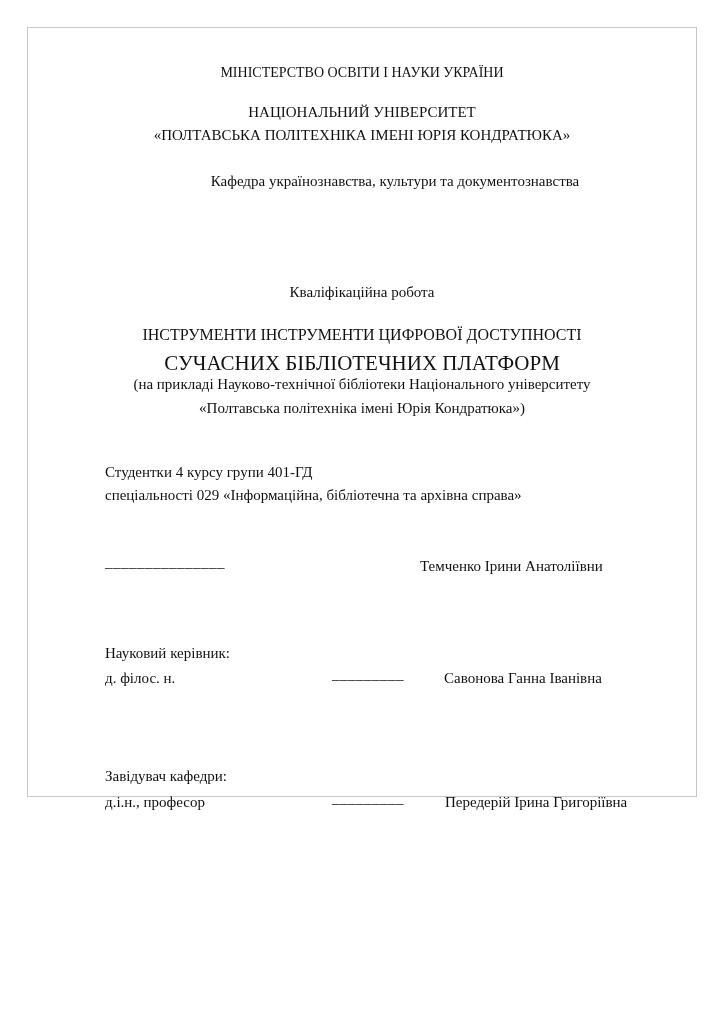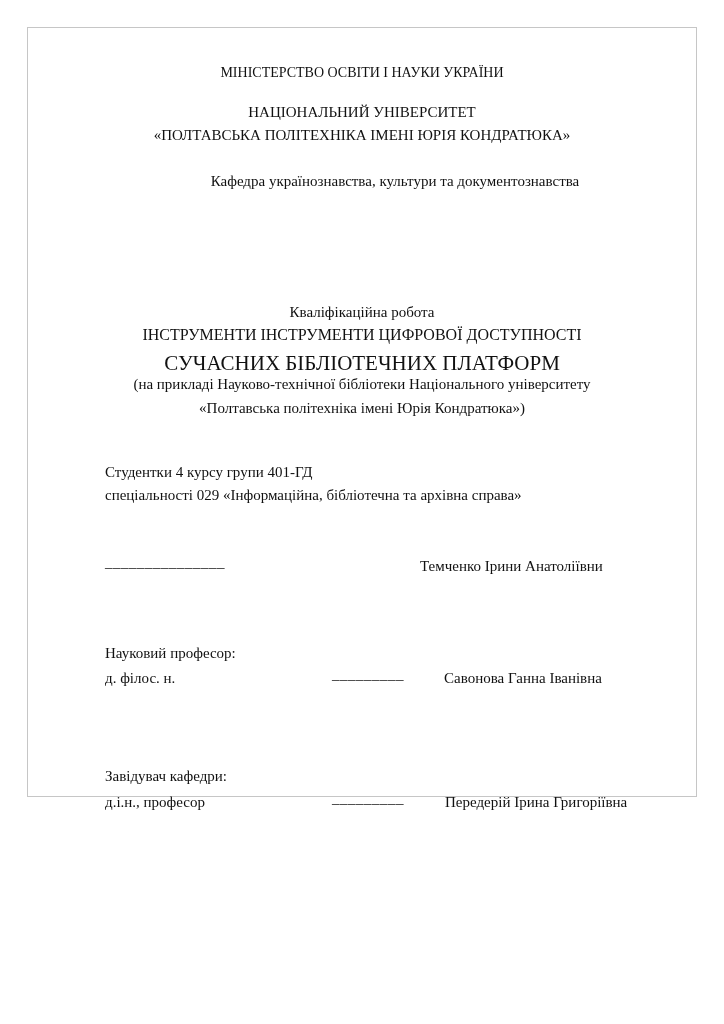--- a/index.html
+++ b/index.html
@@ -38,21 +38,21 @@
       position: absolute;
       font-size: 15px;
       line-height: 1.25;
       white-space: nowrap;
       text-align: left;
     }
     .ministry { top: 64px; font-size: 14px; }
     .univ1 { top: 103px; }
     .univ2 { top: 126px; }
     .dept  { top: 172px; padding-left: 33px; }
-    .worktype { top: 283px; margin-top: 20px; }
+    .worktype { top: 283px; }
     .title1 { top: 325px; font-size: 16px; }
     .title2 { top: 350px; font-size: 21px; }
     .sub1 { top: 375px; }
     .sub2 { top: 399px; }
     .student1 { top: 463px; left: 105px; }
     .student2 { top: 486px; left: 105px; }
     .sig-underscore { top: 553px; left: 105px; letter-spacing: 0.5px; }
     .sig-name { top: 557px; left: 420px; }
     .sup-label { top: 644px; left: 105px; }
     .sup-degree { top: 669px; left: 105px; }
@@ -84,21 +84,21 @@
   <div class="tline title2">СУЧАСНИХ БІБЛІОТЕЧНИХ ПЛАТФОРМ</div>
   <div class="tline sub1">(на прикладі Науково-технічної бібліотеки Національного університету</div>
   <div class="tline sub2">«Полтавська політехніка імені Юрія Кондратюка»)</div>
 
   <div class="lline student1">Студентки 4 курсу групи 401-ГД</div>
   <div class="lline student2">спеціальності 029 «Інформаційна, бібліотечна та архівна справа»</div>
 
   <div class="lline sig-underscore">_______________</div>
   <div class="lline sig-name">Темченко Ірини Анатоліївни</div>
 
-  <div class="lline sup-label">Науковий професор:</div>
+  <div class="lline sup-label">Науковий керівник:</div>
   <div class="lline sup-degree">д. філос. н.</div>
   <div class="lline sup-line">_________</div>
   <div class="lline sup-name">Савонова Ганна Іванівна</div>
 
   <div class="lline head-label">Завідувач кафедри:</div>
   <div class="lline head-degree">д.і.н., професор</div>
   <div class="lline head-line">_________</div>
   <div class="lline head-name">Передерій Ірина Григоріївна</div>
 
   <div class="tline footer">Полтава 2025</div>

